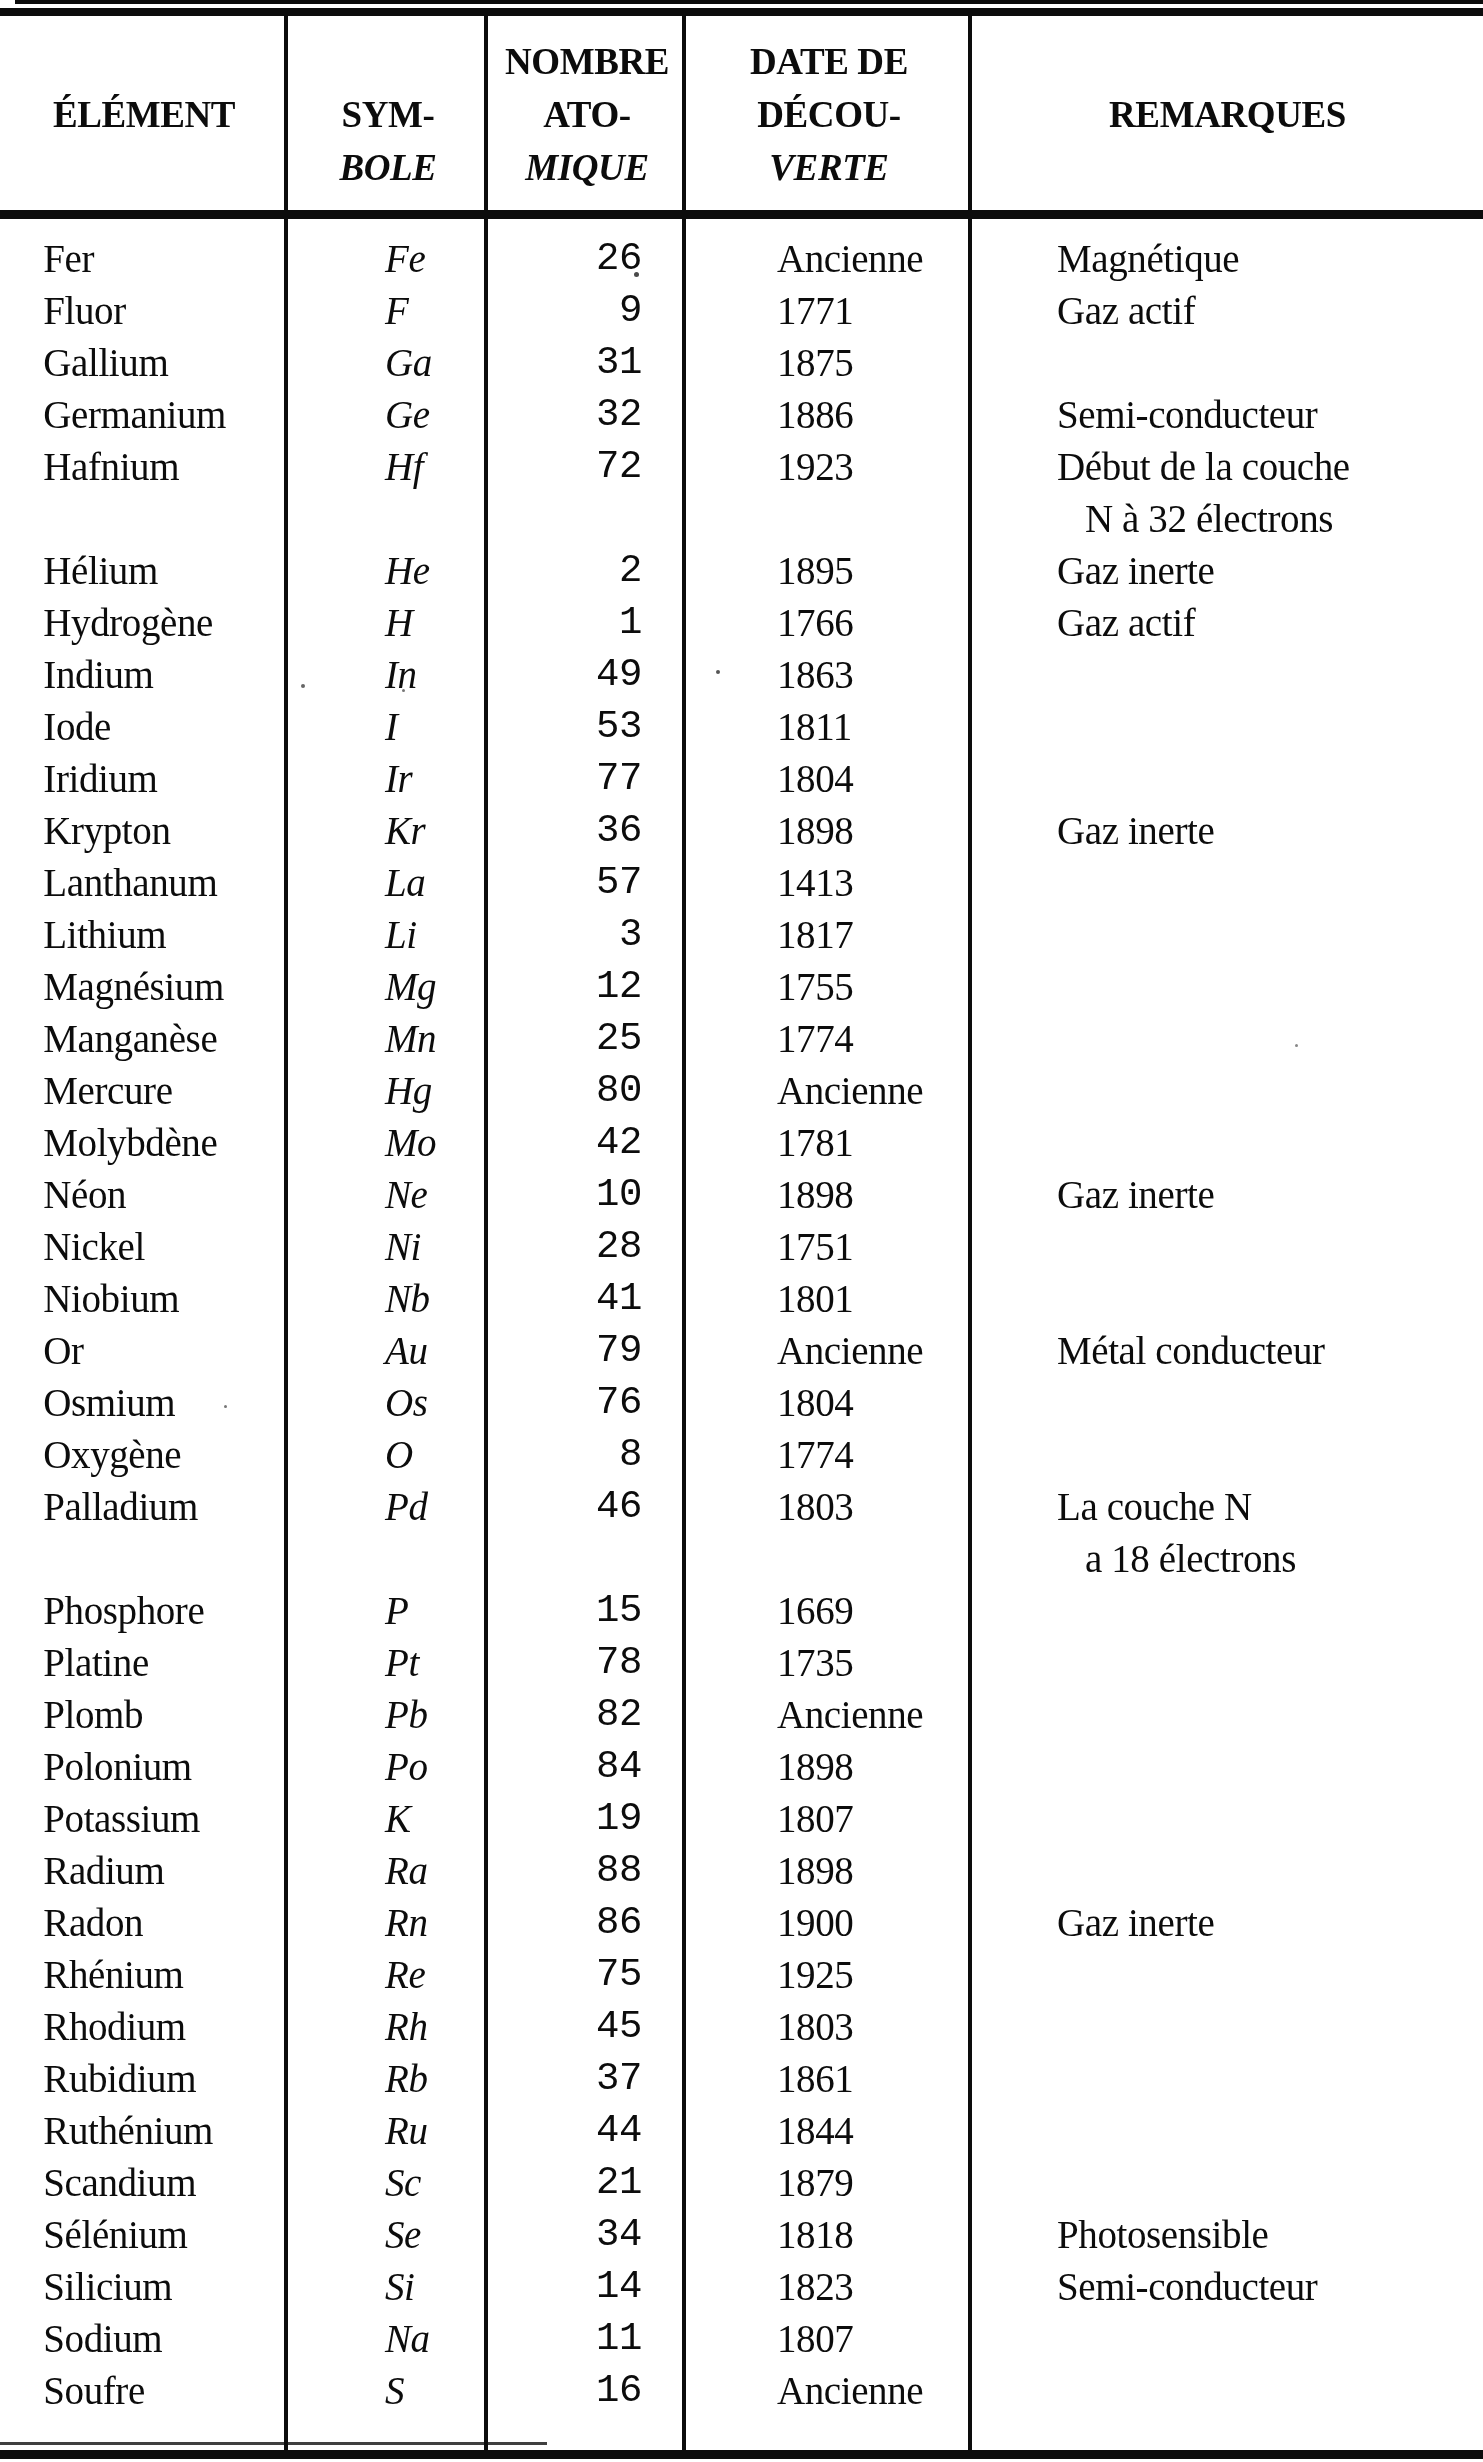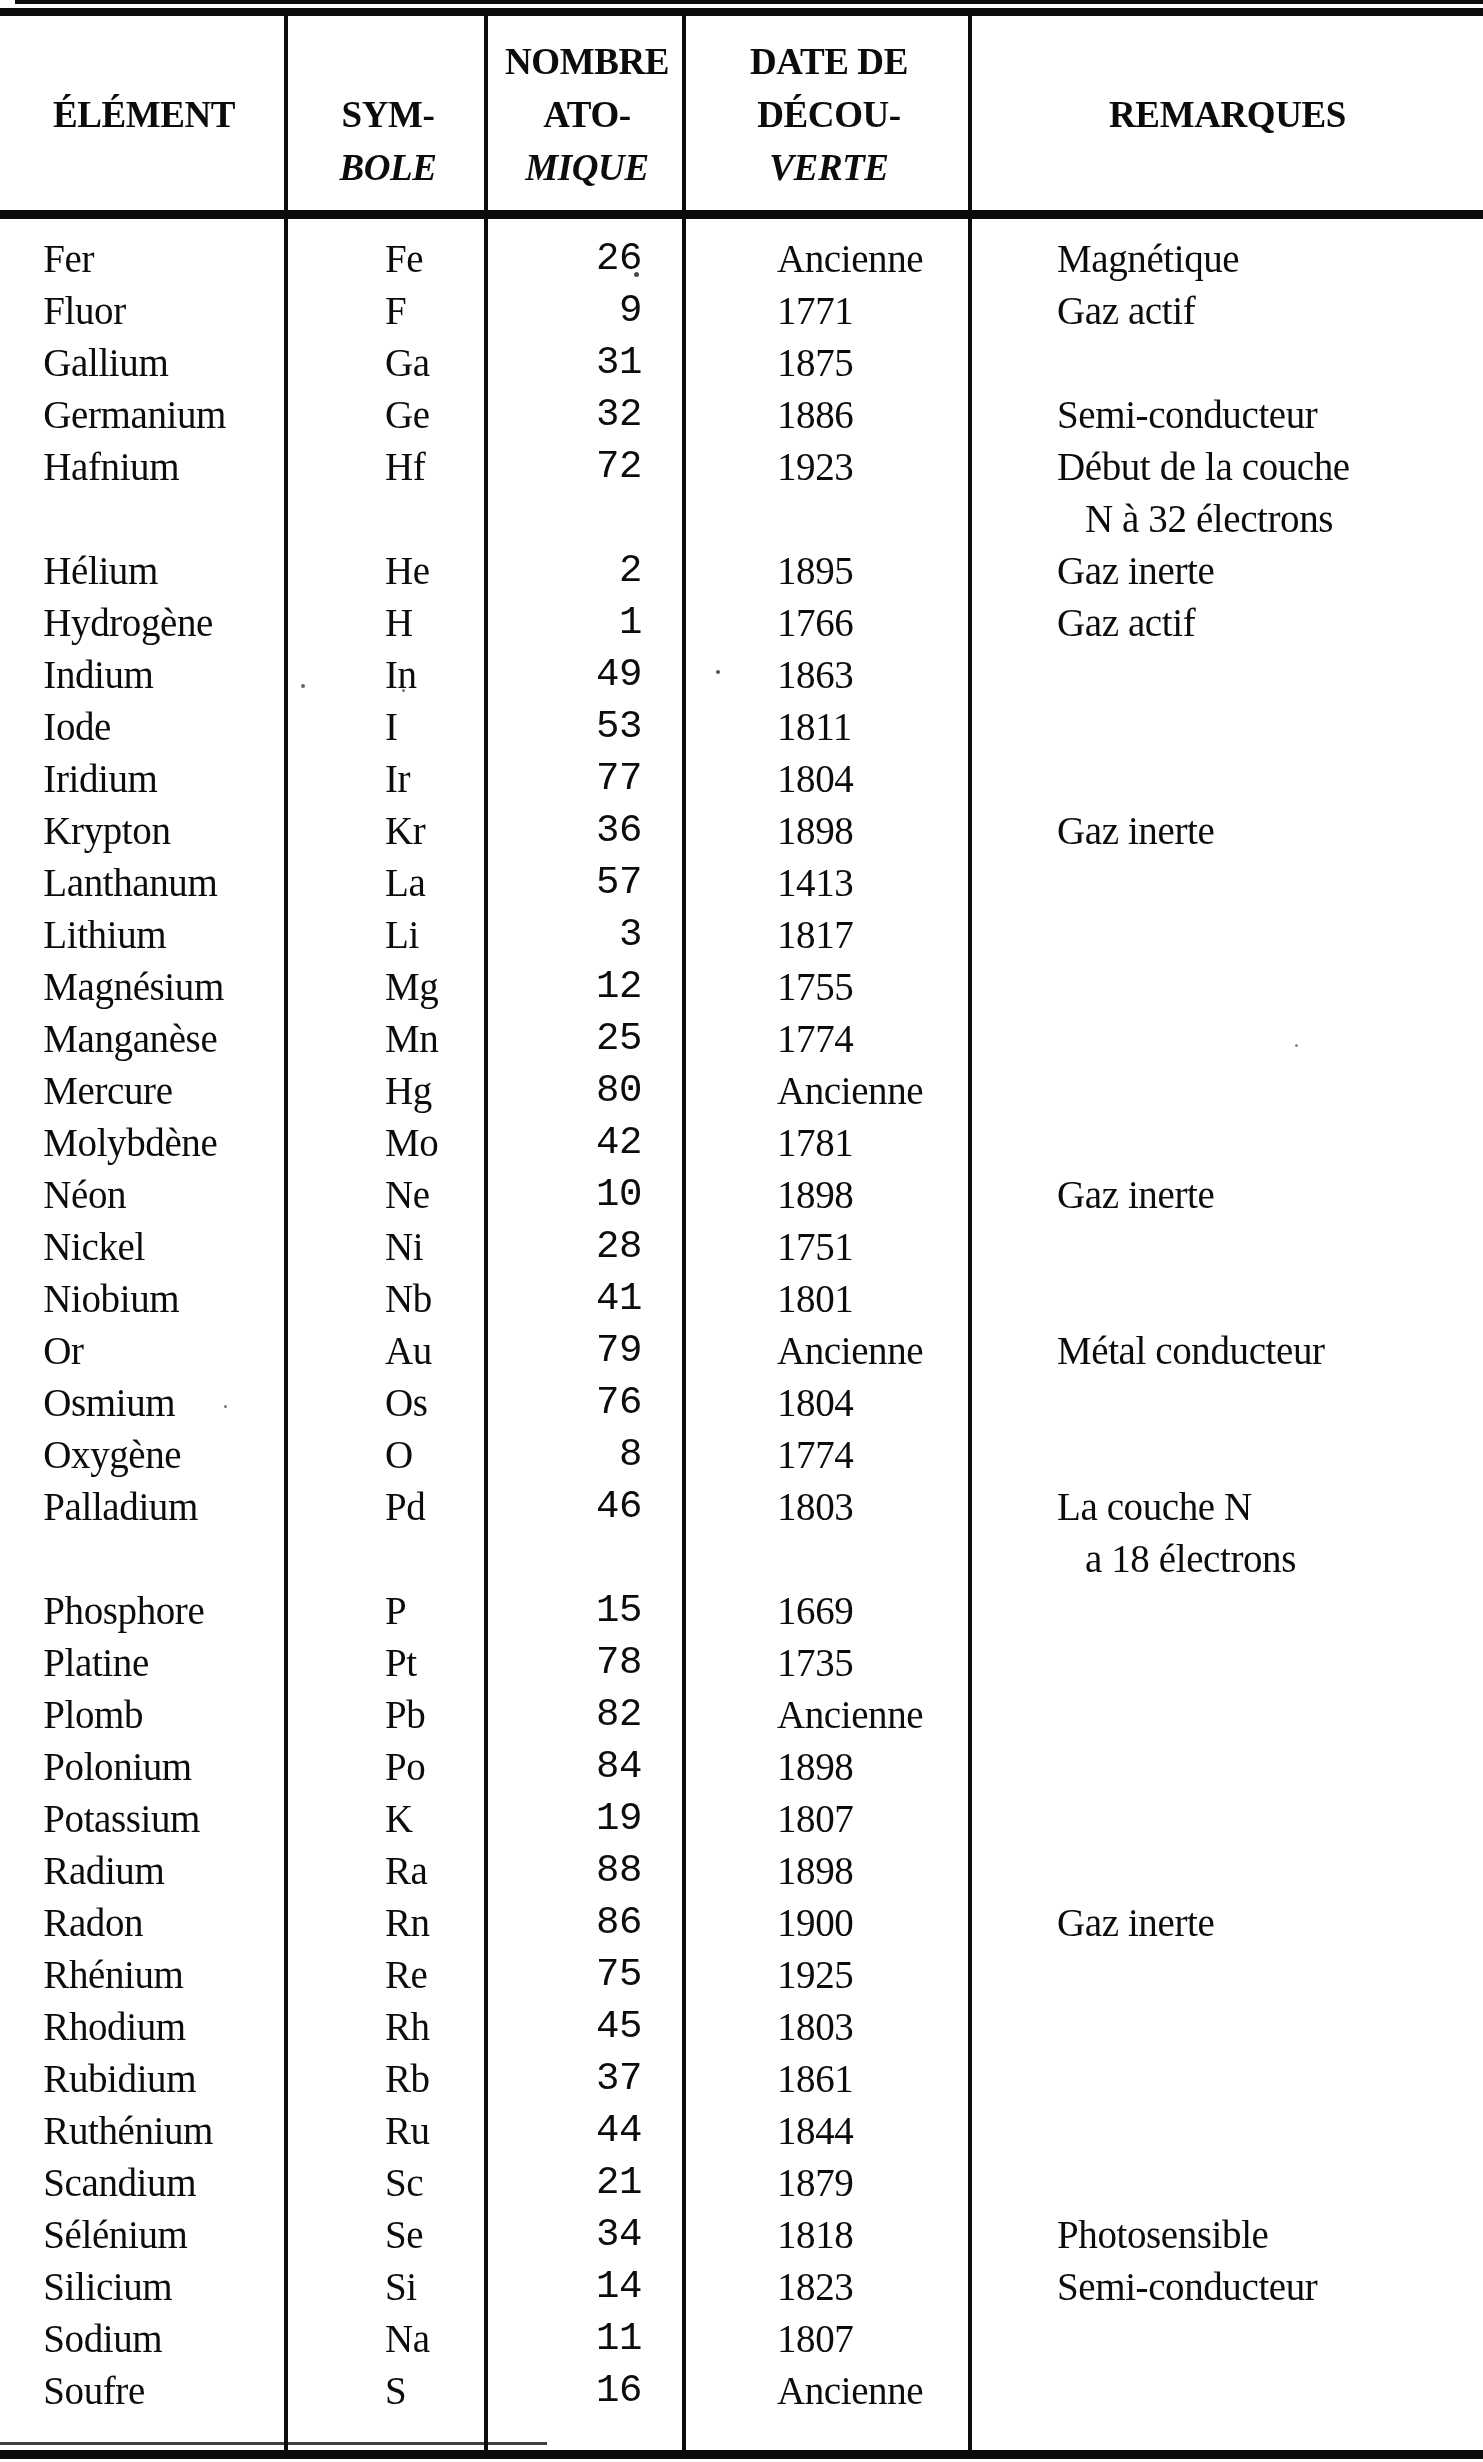--- a/index.html
+++ b/index.html
@@ -67,21 +67,21 @@
   }
   .row{width:1483px;}
   .cell{
     font-size:39px;
     line-height:52px;
     letter-spacing:-0.4px;
     white-space:nowrap;
     overflow:visible;
   }
   .c-el{padding-left:10.3px;}
-  .c-sym{padding-left:64px;}
+  .c-sym{padding-left:64px;font-style:italic;}
   .c-num{text-align:right;padding-right:77px;font-family:Liberation Mono, monospace;}
   .c-date{padding-left:58px;}
   .c-rem{padding-left:52px;font-family:Liberation Serif, serif;}
   .remark-line{line-height:52px;}
   .remark-line.cont{margin-left:28px;}
 
   
   .speck{position:absolute;background:#4a4a4a;border-radius:50%;}
   .speck.s1{left:634px;top:272px;width:5.1px;height:5.1px;}
   .speck.s2{left:301px;top:684px;width:4.3px;height:4.3px;background:#666;}

